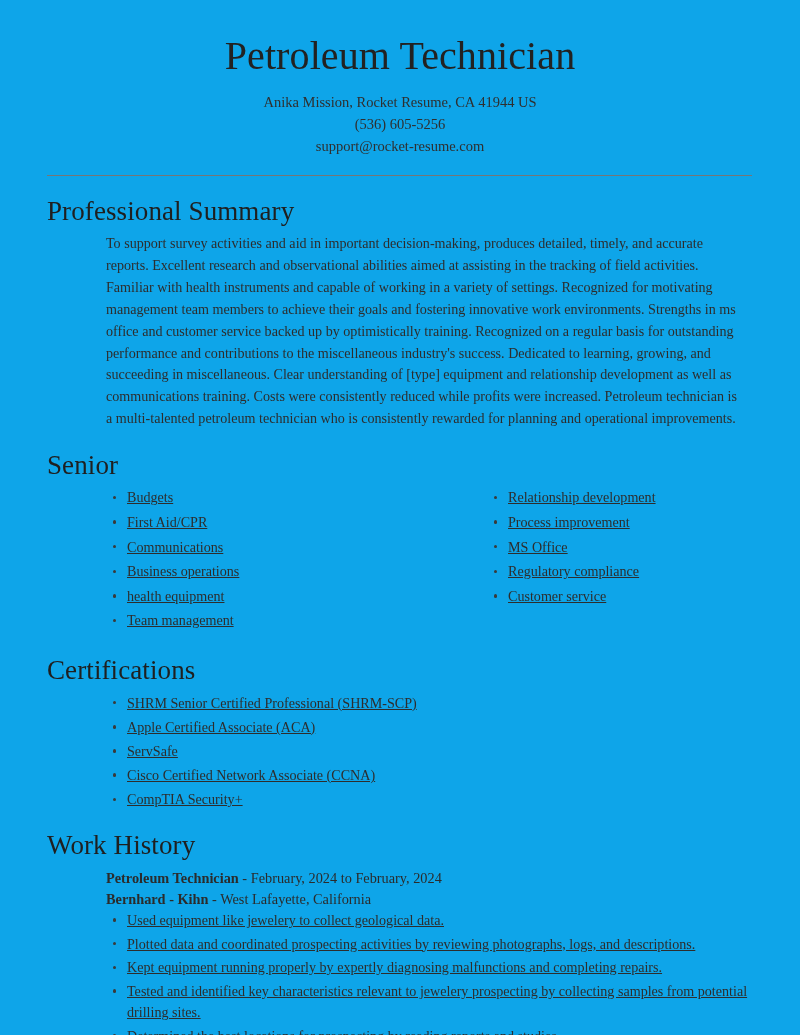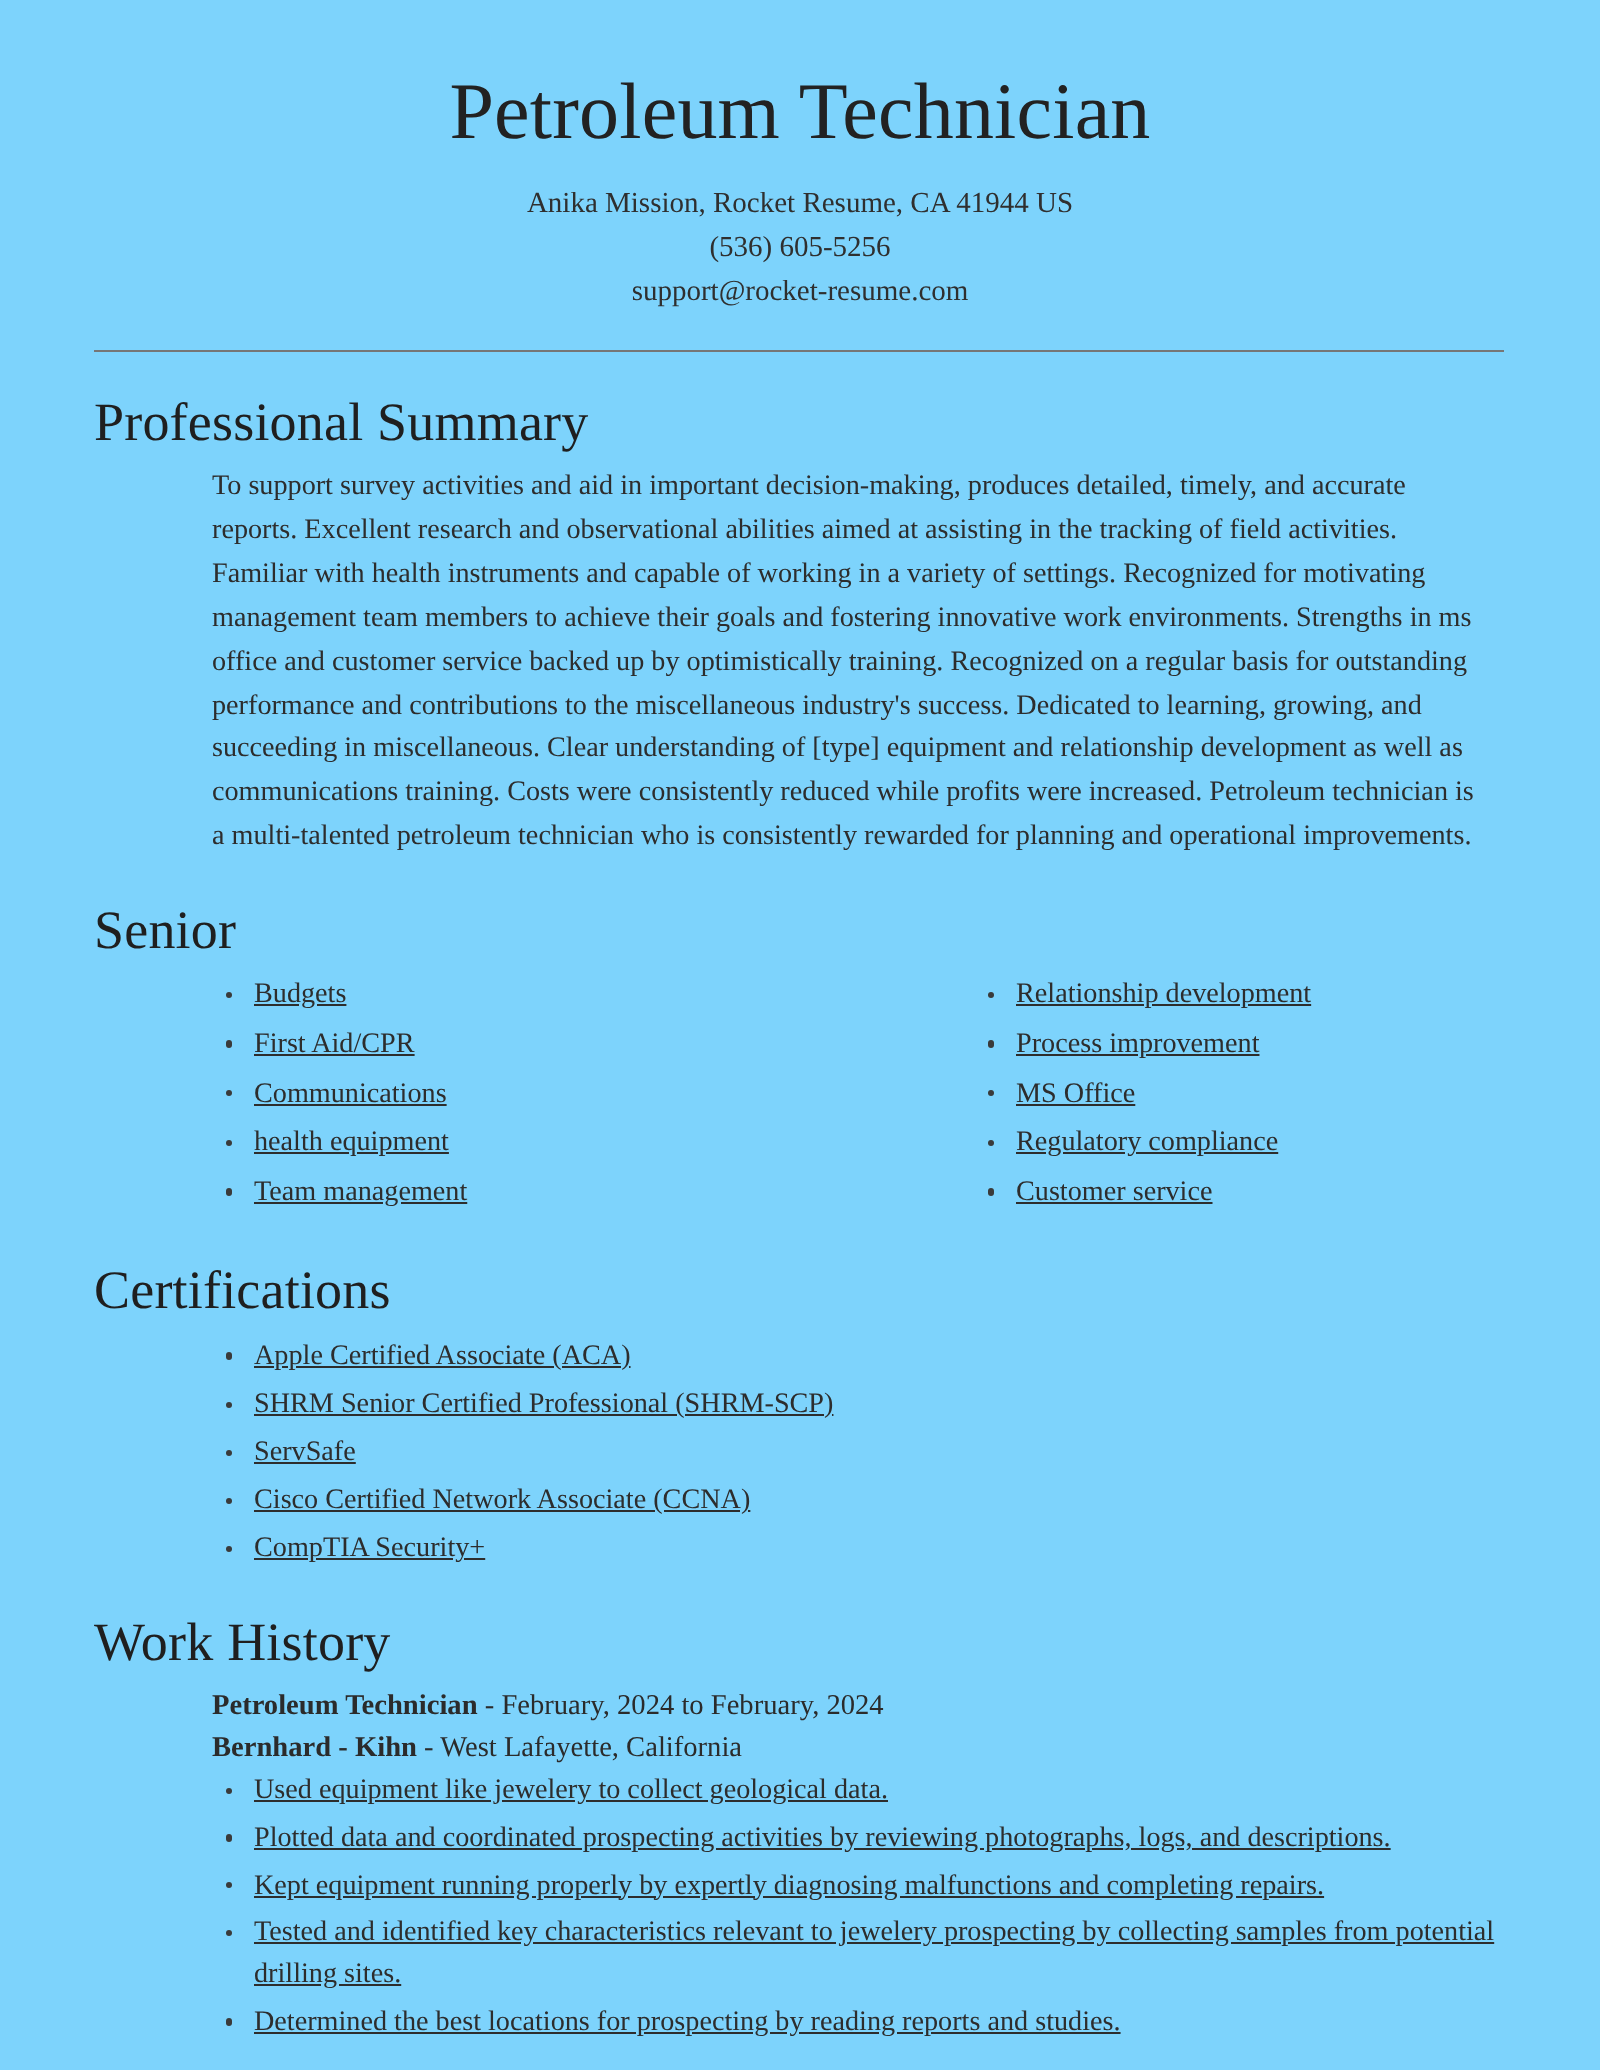--- a/index.html
+++ b/index.html
@@ -11,21 +11,21 @@
   body {
     font-family: "Liberation Serif", "DejaVu Serif", serif;
     color: #2e2e2e;
     -webkit-font-smoothing: antialiased;
   }
   .page {
     position: relative;
     width: 800px;
     height: 1035px;
     margin: 0 auto;
-    background: #7dd3fc;
+    background: #0ea5e9;
     overflow: hidden;
     box-sizing: border-box;
   }
 
   
   .header {
     padding-top: 34px;
     text-align: center;
   }
   .doc-title {
@@ -173,20 +173,21 @@
 
   <div class="section">
     <h2 class="section-heading">Senior</h2>
     <div class="section-body">
       <div class="skills-cols">
         <div class="col left">
           <ul class="bullets" id="skills-left">
               <li>Budgets</li>
               <li>First Aid/CPR</li>
               <li>Communications</li>
+              <li>Business operations</li>
               <li>health equipment</li>
               <li>Team management</li>
             </ul>
         </div>
         <div class="col right">
           <ul class="bullets" id="skills-right">
               <li>Relationship development</li>
               <li>Process improvement</li>
               <li>MS Office</li>
               <li>Regulatory compliance</li>
@@ -194,22 +195,22 @@
             </ul>
         </div>
       </div>
     </div>
   </div>
 
   <div class="section certs">
     <h2 class="section-heading">Certifications</h2>
     <div class="section-body">
       <ul class="bullets" id="certs-list">
+          <li>SHRM Senior Certified Professional (SHRM-SCP)</li>
           <li>Apple Certified Associate (ACA)</li>
-          <li>SHRM Senior Certified Professional (SHRM-SCP)</li>
           <li>ServSafe</li>
           <li>Cisco Certified Network Associate (CCNA)</li>
           <li>CompTIA Security+</li>
         </ul>
     </div>
   </div>
 
   <div class="section work-section">
     <h2 class="section-heading">Work History</h2>
     <div class="section-body" id="jobs-container">

